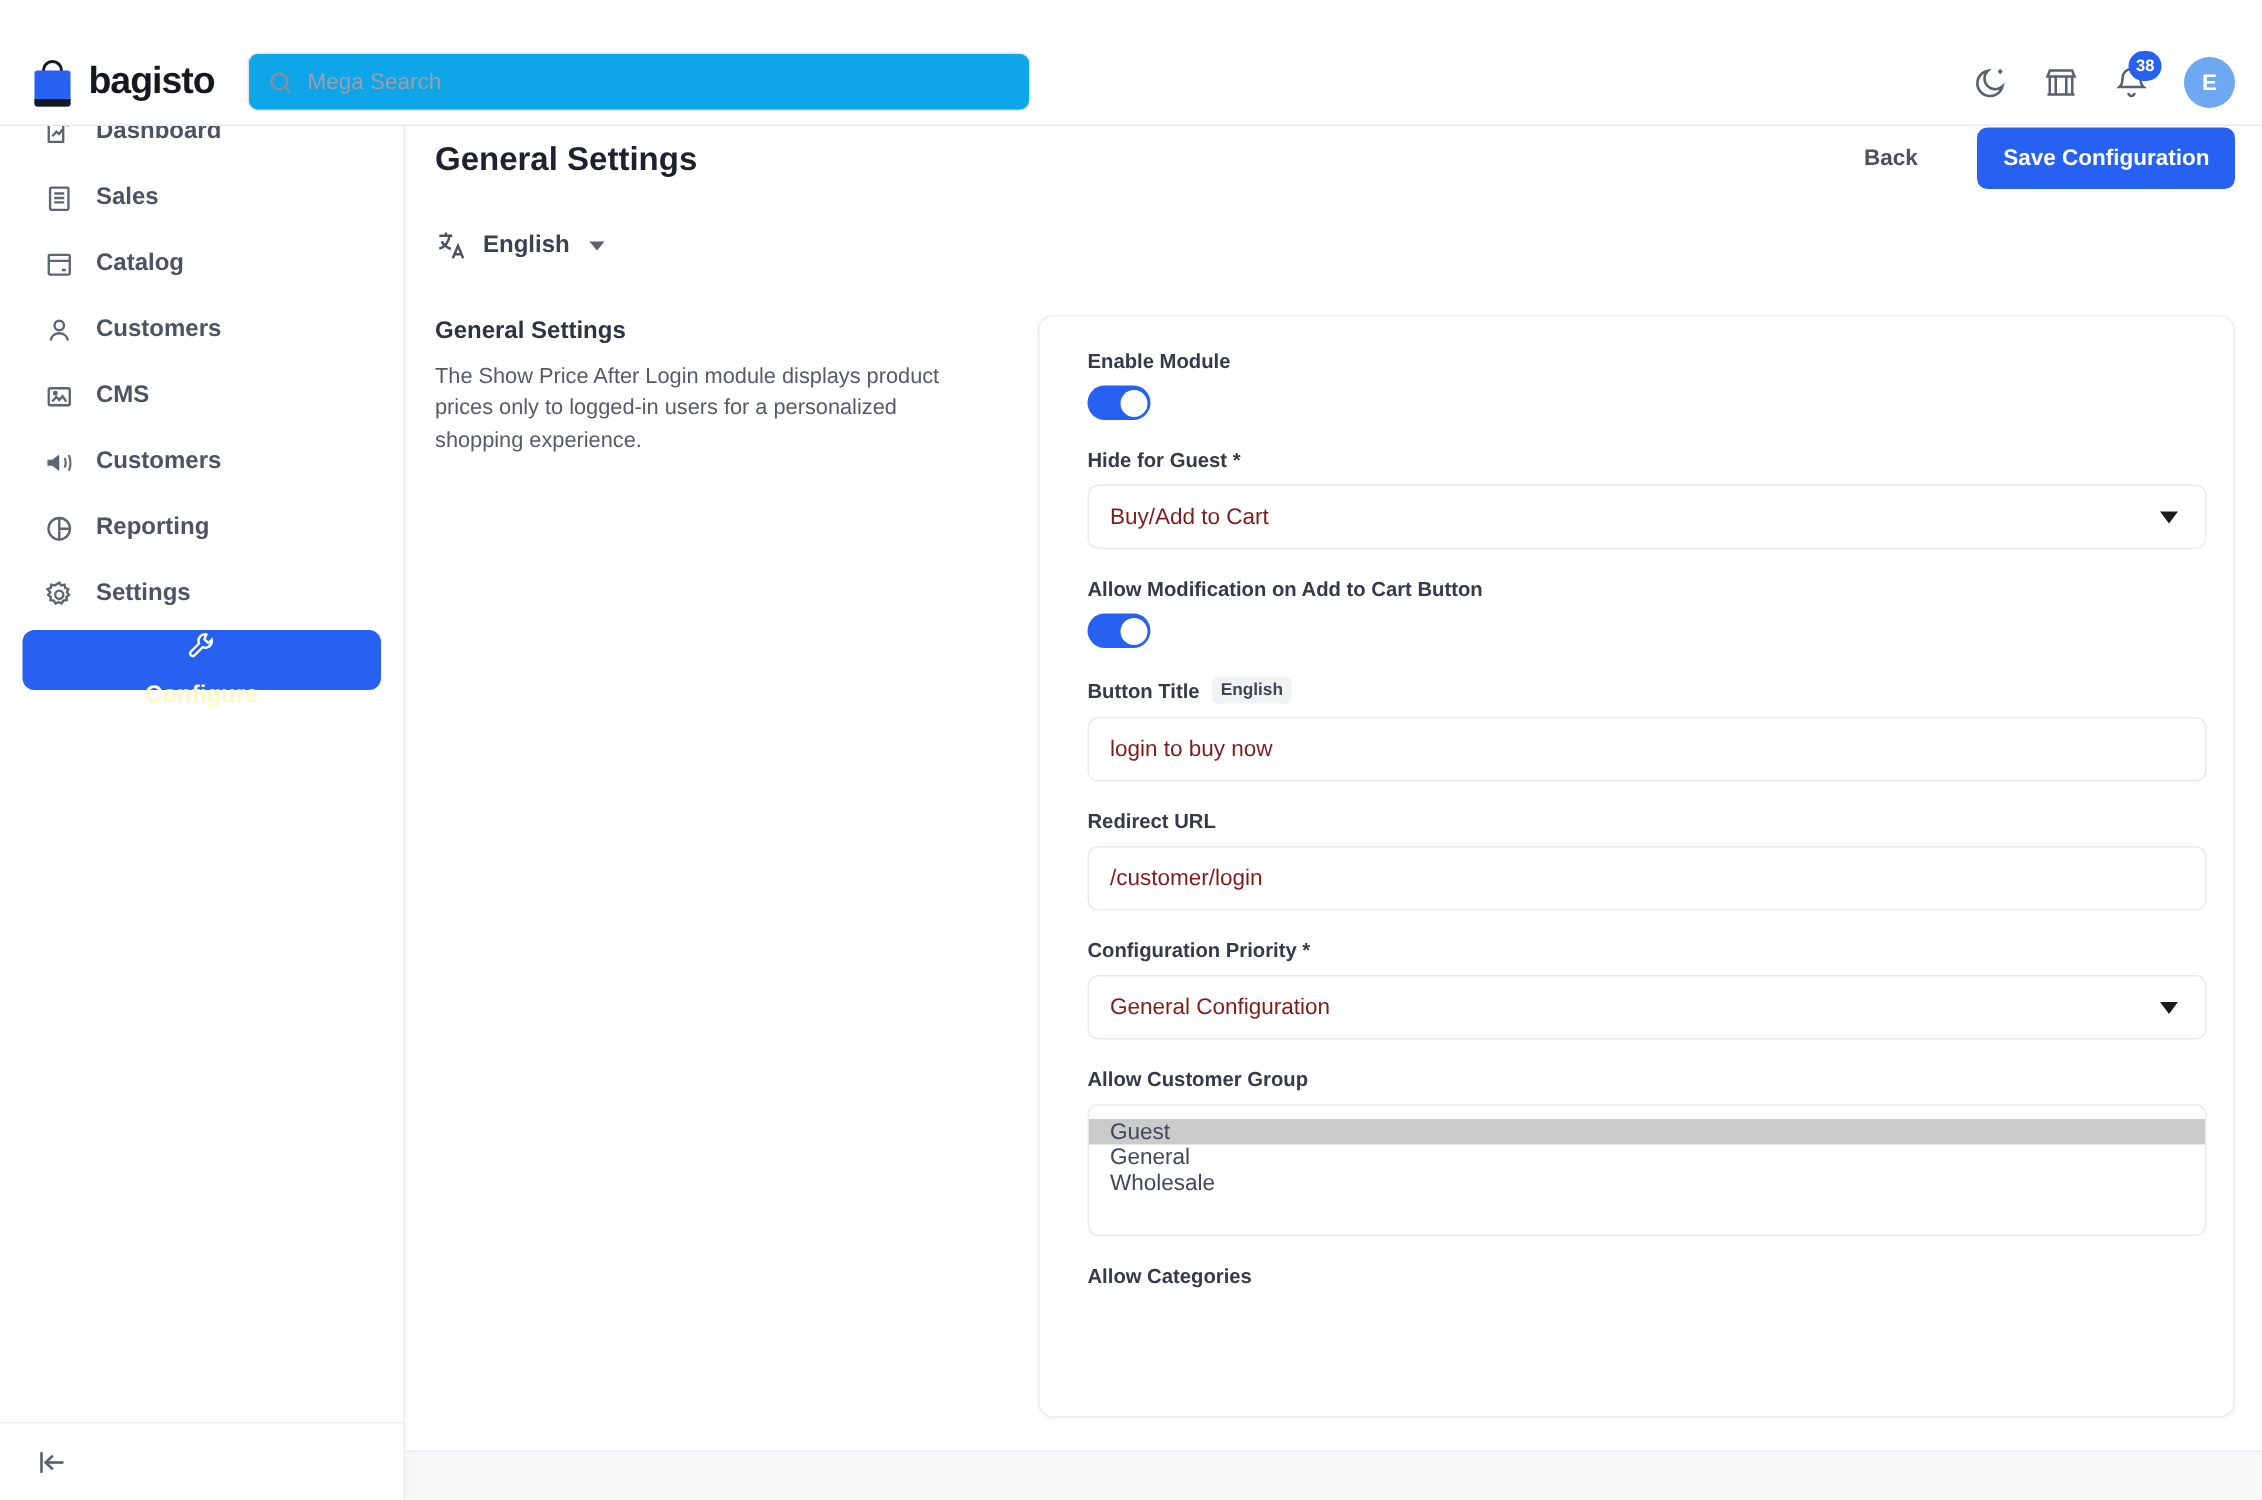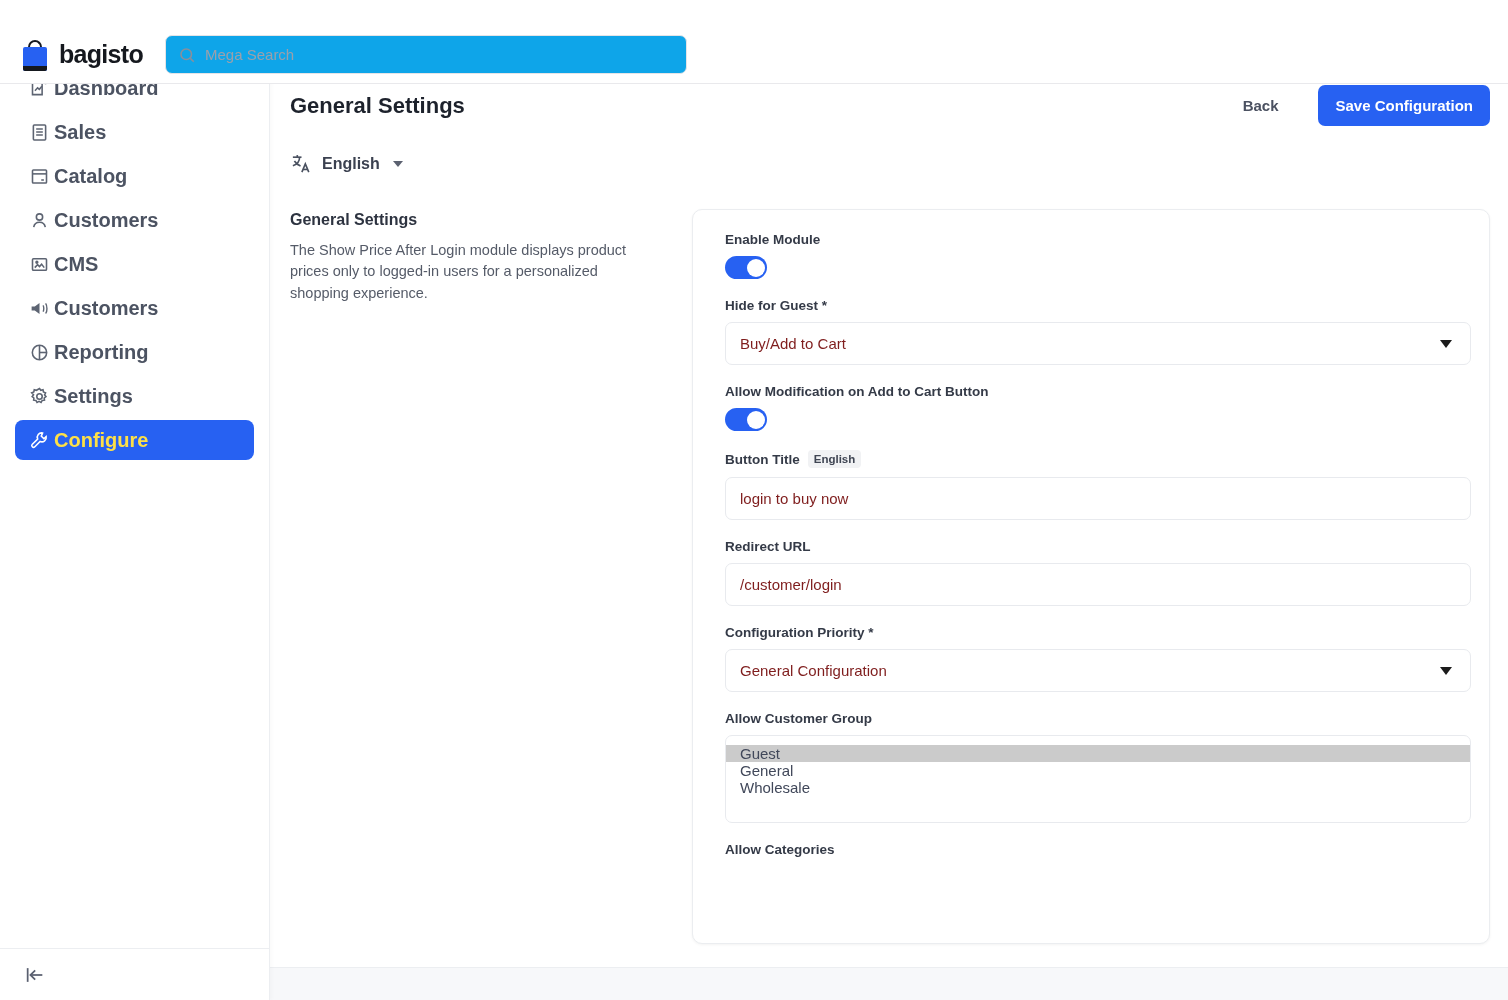--- a/index.html
+++ b/index.html
@@ -76,28 +76,28 @@
   
   .sidebar {
     position: absolute; top: 58px; left: 0; width: 270px; height: 942px;
     background: #ffffff;
     border-right: 1px solid #eceef1;
     box-shadow: 2px 0 4px rgba(0,0,0,0.025);
     z-index: 10;
   }
   .nav { padding: 10px 15px 0 15px; }
   .nav-item {
-    display: flex; align-items: center; gap: 4px;
+    display: flex; align-items: center; gap: 14px;
     height: 40px; padding: 0 14px;
     border-radius: 8px; margin-bottom: 4px;
-    color: #4c5362; font-size: 20px; font-weight: 600;
+    color: #4c5362; font-size: 16px; font-weight: 600;
     cursor: pointer; text-decoration: none;
   }
   .nav-item .nicon { width: 21px; height: 21px; flex: none; color: #5d6472; }
-  .nav-item.active { background: #2761f2; color: #fde047; }
+  .nav-item.active { background: #2761f2; color: #fef9c3; flex-direction: column; }
   .nav-item.active .nicon { color: #ffffff; }
   .sidebar-footer {
     position: absolute; bottom: 0; left: 0; width: 270px; height: 52px;
     border-top: 1px solid #eceef1;
     display: flex; align-items: center; padding-left: 24px;
   }
   .collapse-icon { width: 22px; height: 22px; color: #5a6070; cursor: pointer; }
 
   
   .main {
@@ -218,20 +218,41 @@
   </div>
 
   <div class="search-wrap">
     <svg class="ticon" style="width:18px;height:18px;" viewBox="0 0 24 24" fill="none" stroke="#8a8f9b" stroke-width="2.1">
       <circle cx="11" cy="11" r="7"></circle>
         <line x1="16.2" y1="16.2" x2="21" y2="21"></line>
     </svg>
     <input type="text" placeholder="Mega Search" style="">
   </div>
 
+  <div class="topbar-right">
+    <svg class="ticon" viewBox="0 0 24 24" fill="none" stroke="currentColor" stroke-width="1.7">
+      <path d="M20 14.5A8.5 8.5 0 1 1 10.2 4.2 6.8 6.8 0 0 0 20 14.5z"></path>
+      <path d="M18.5 3.2v3M17 4.7h3" stroke-width="1.4"></path>
+    </svg>
+
+    <svg class="ticon" viewBox="0 0 24 24" fill="none" stroke="currentColor" stroke-width="1.7">
+      <path d="M3 8h18l-1.6-4H4.6L3 8z"></path>
+      <path d="M4.5 8v12M19.5 8v12M3 20h18M8.5 8v12M15.5 8v12"></path>
+    </svg>
+
+    <div class="bell-wrap">
+      <svg class="ticon" viewBox="0 0 24 24" fill="none" stroke="currentColor" stroke-width="1.7">
+        <path d="M6 9a6 6 0 1 1 12 0c0 4 1.3 5.4 2 6H4c.7-.6 2-2 2-6z"></path>
+        <path d="M10 19a2 2 0 0 0 4 0"></path>
+      </svg>
+      <span class="badge">38</span>
+    </div>
+
+    <div class="avatar">E</div>
+  </div>
 </div>
 
 <div class="sidebar">
   <div class="nav">
 
     <div class="nav-item">
       <svg class="nicon" viewBox="0 0 24 24" fill="none" stroke="currentColor" stroke-width="1.8">
         <path d="M4 5h11v14H4z"></path>
           <path d="M6.8 14.6l3-3.4 2 1.8 3-3.6"></path>
           <circle cx="18.6" cy="4.6" r="1.7"></circle>

